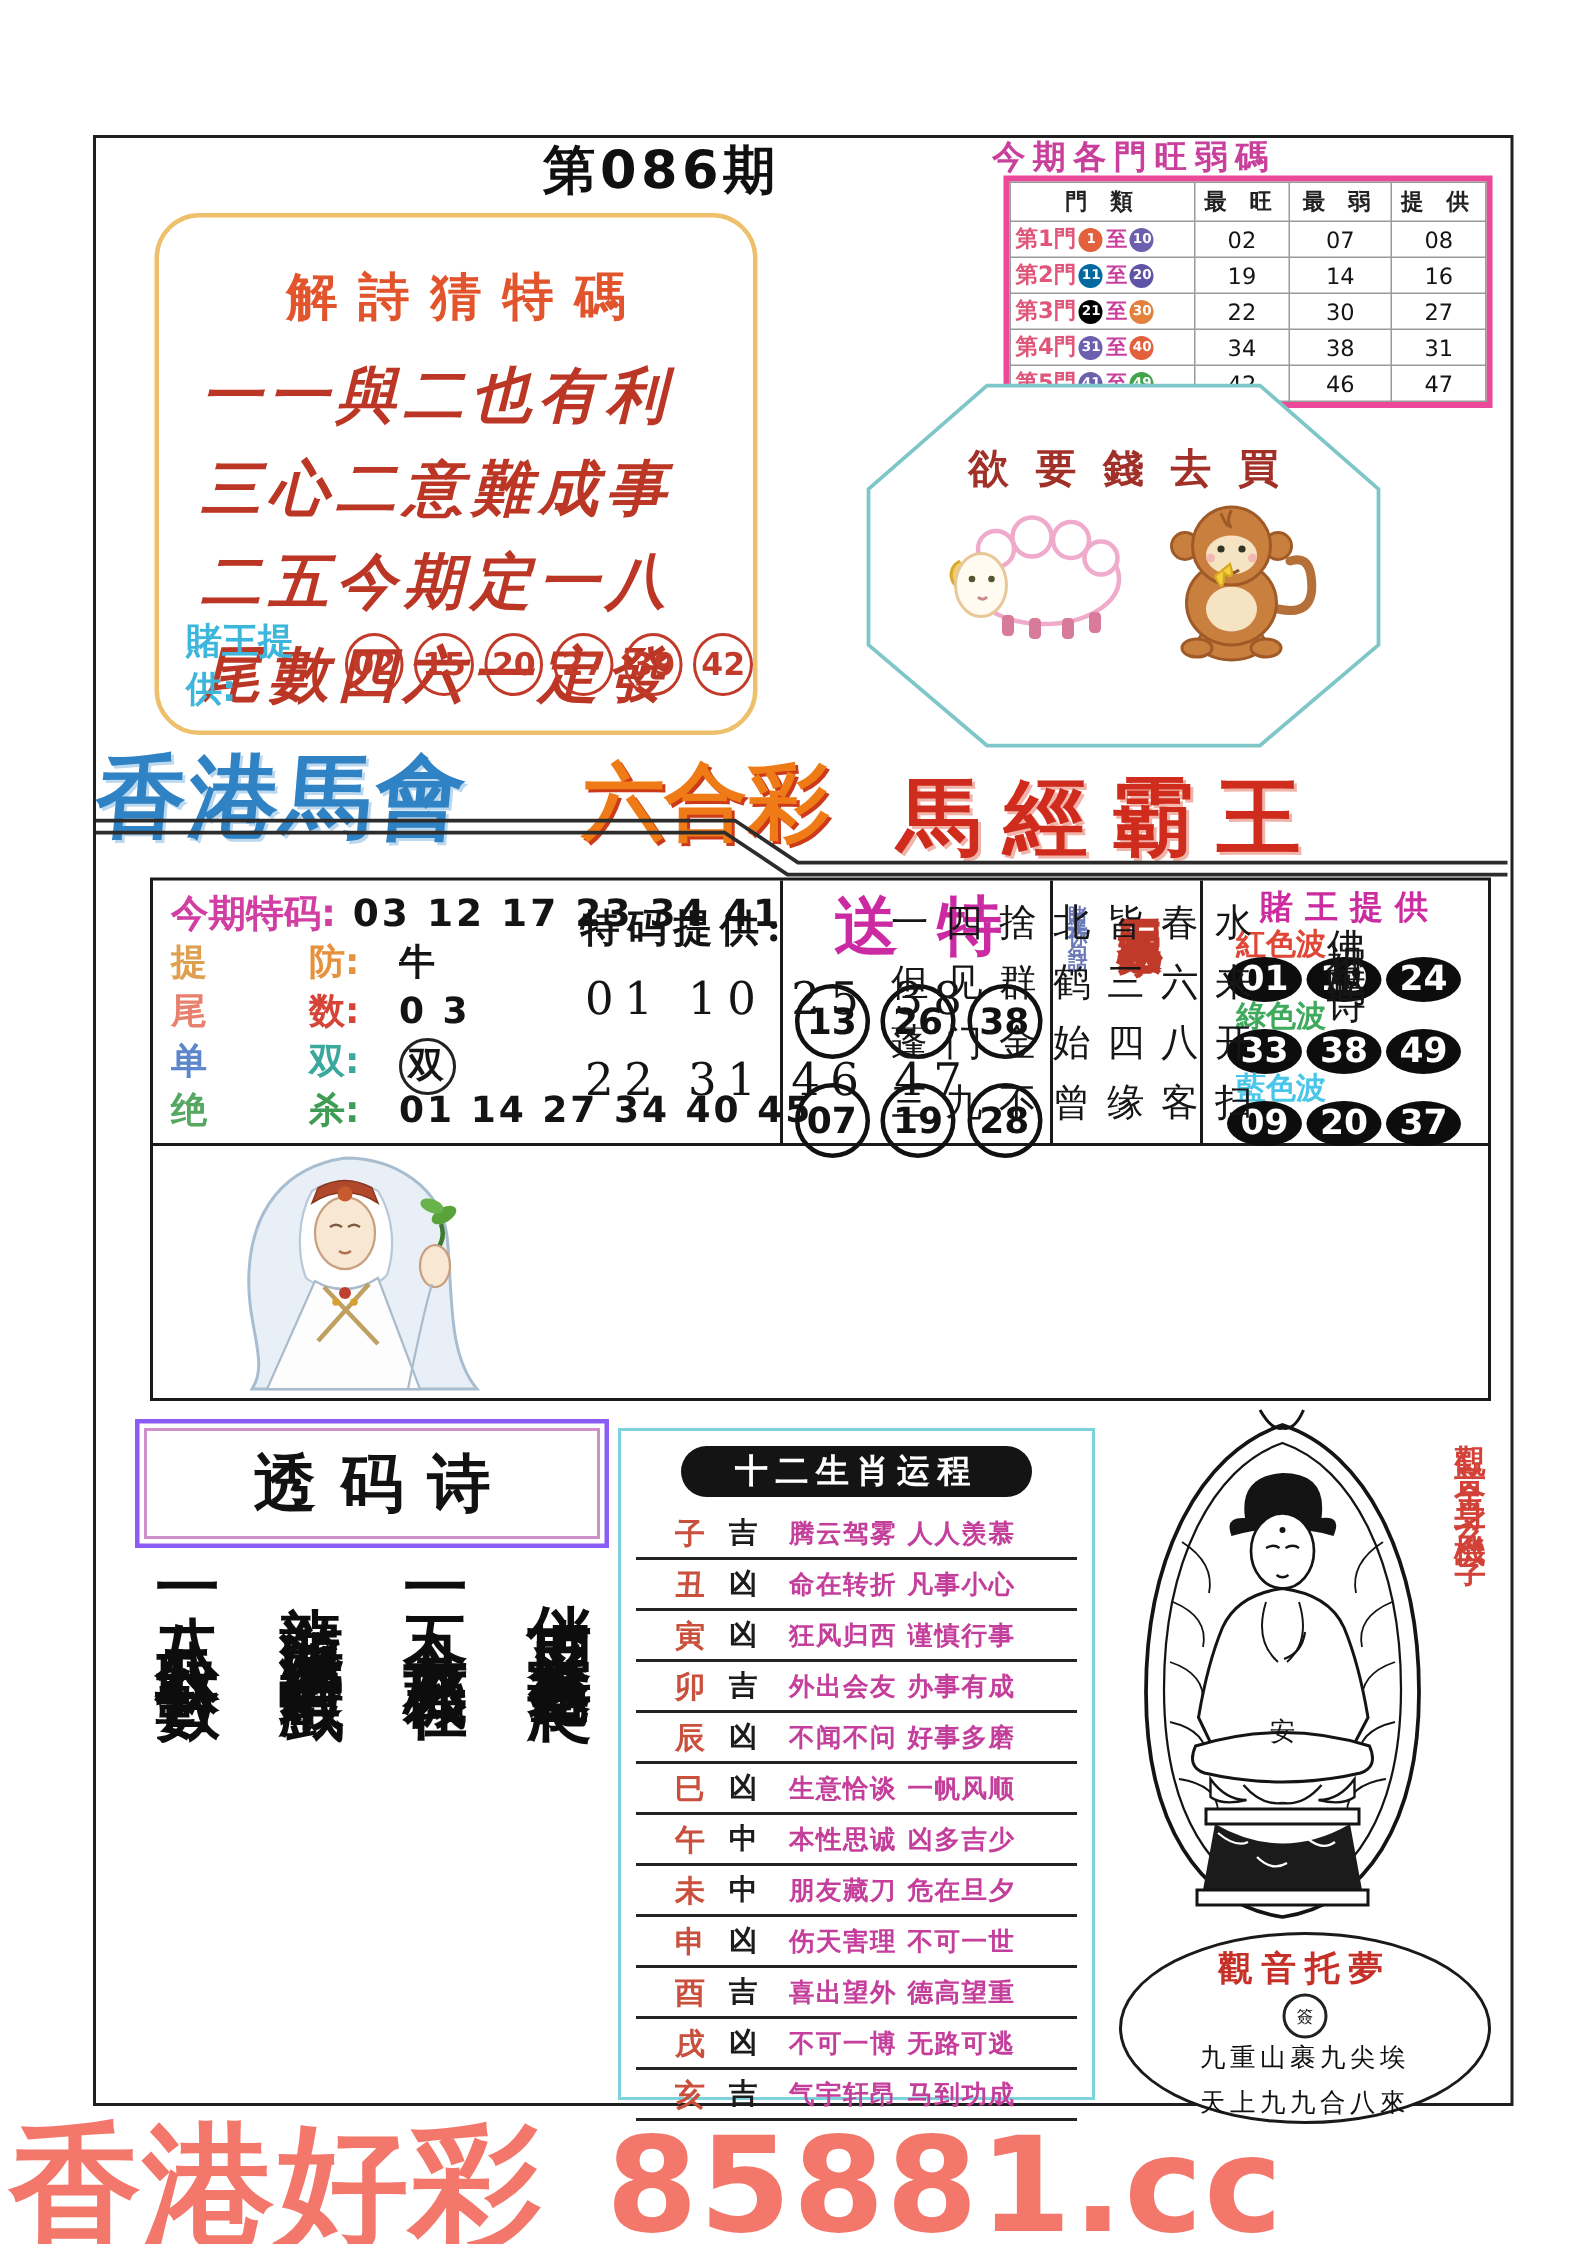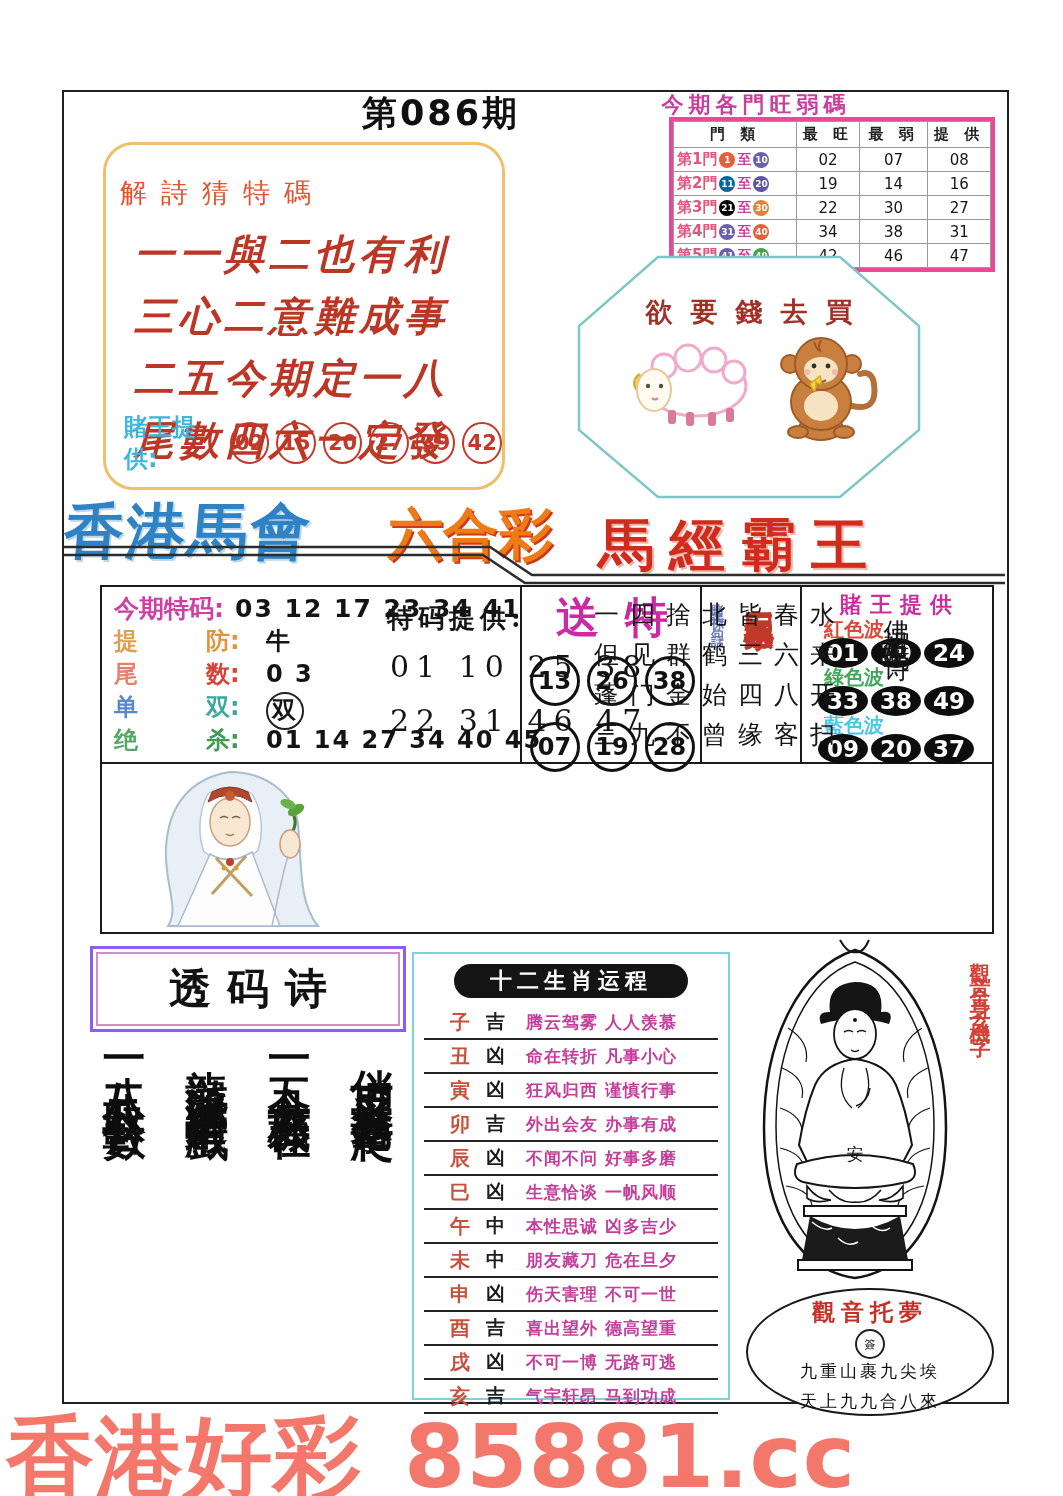--- a/index.html
+++ b/index.html
@@ -7,21 +7,21 @@
          font-family:"DejaVu Sans",sans-serif;color:#111;}
   .abs{position:absolute;}
 
   
   .frame{left:62px;top:90px;width:943px;height:1310px;border:2px solid #1f1f1f;}
 
   .issue{left:362px;top:90px;font-size:35px;font-weight:bold;letter-spacing:3px;color:#101010;}
 
   
   .riddle{left:103px;top:142px;width:396px;height:342px;border:3px solid #eec06c;border-radius:30px;background:#fff;}
-  .riddle-title{margin-top:30px;text-align:left;color:#e2542c;font-size:27px;font-weight:normal;letter-spacing:14px;text-indent:14px;}
+  .riddle-title{margin-top:30px;text-align:center;color:#e2542c;font-size:34px;font-weight:bold;letter-spacing:14px;text-indent:14px;}
   .riddle-lines{margin-top:12px;padding-left:28px;}
   .riddle-line{font-family:"DejaVu Serif",serif;font-style:italic;font-weight:bold;
                font-size:40px;color:#bc3626;line-height:62px;letter-spacing:5px;white-space:nowrap;}
   .riddle-prov{position:absolute;left:18px;bottom:12px;display:flex;align-items:center;gap:7px;}
   .riddle-prov-label{color:#3cb6da;font-size:24px;font-weight:bold;}
   .rnum{width:38px;height:38px;border:2px solid #c23b2a;border-radius:50%;color:#c23b2a;
         font-size:21px;font-weight:bold;display:inline-flex;align-items:center;justify-content:center;}
 
   
   .gtable-title{left:597px;top:90px;width:318px;text-align:center;color:#c93f9c;font-size:22px;font-weight:bold;letter-spacing:5px;}

